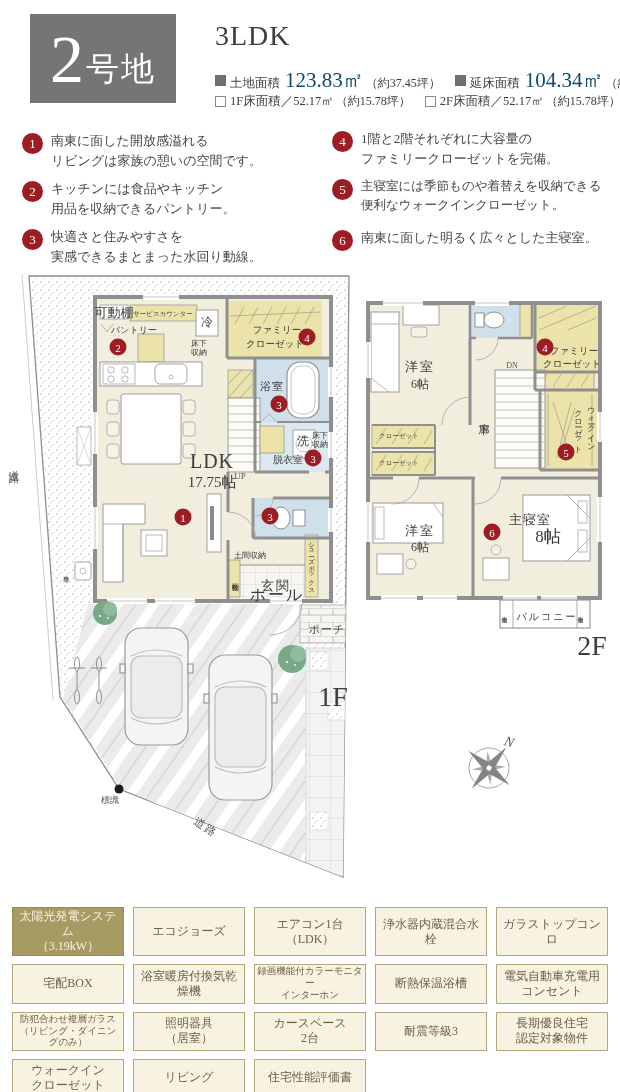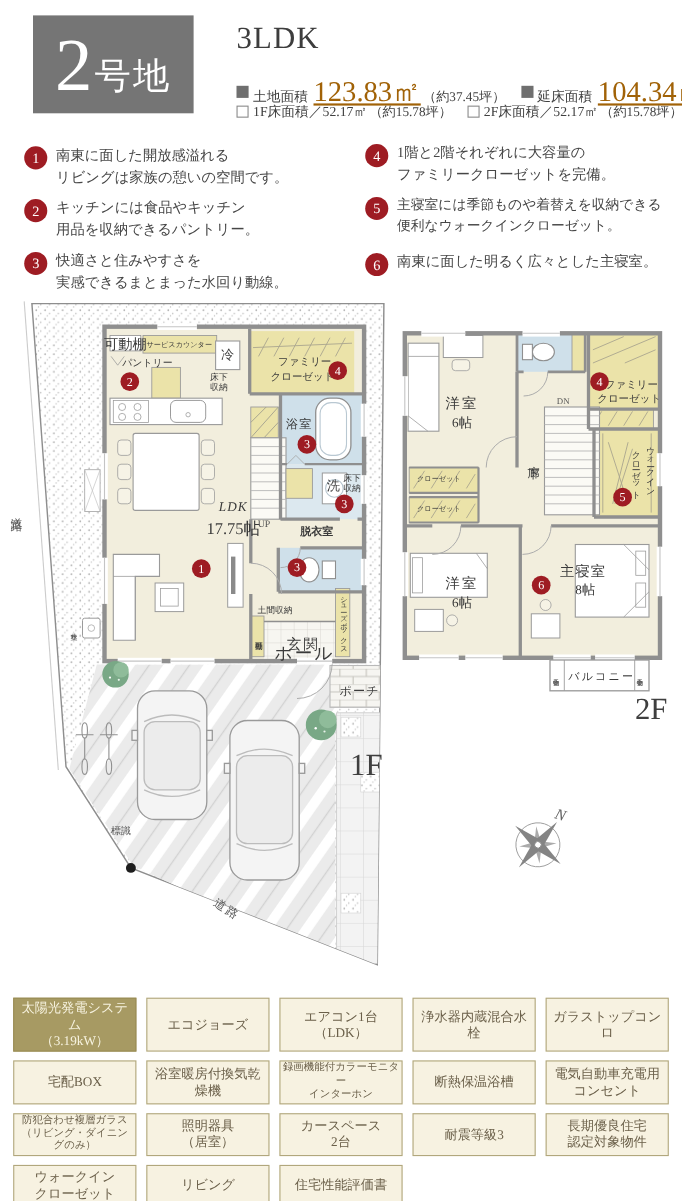--- a/index.html
+++ b/index.html
@@ -10,21 +10,21 @@
              color:#fff;display:flex;align-items:center;justify-content:center;}
   .lot-num{font-size:68px;line-height:1;margin-right:2px;}
   .lot-suffix{font-size:33px;margin-top:22px;letter-spacing:2px;}
   .layout-type{position:absolute;left:215px;top:20px;font-size:28px;color:#3d3d3d;letter-spacing:1px;}
   .options{position:absolute;left:312px;top:12px;font-size:11.5px;color:#474747;line-height:1.28;letter-spacing:0.5px;}
   .area-line{position:absolute;left:215px;display:flex;gap:14px;align-items:baseline;white-space:nowrap;}
   .area-item{display:flex;align-items:baseline;}
   .sq{width:11px;height:11px;background:#6f6f6f;display:inline-block;margin-right:4px;align-self:center;}
   .sq.open{background:#fff;border:1.2px solid #8a8a8a;box-sizing:border-box;}
   .area-label{font-size:12.5px;color:#3f3f3f;}
-  .area-value{font-size:26px;color:#a16207;margin-left:5px;text-decoration:underline;}
+  .area-value{font-size:21px;color:#0c4a6e;margin-left:5px;}
   .area-note{font-size:12px;color:#3f3f3f;margin-left:2px;}
   
   .feature{position:absolute;display:flex;gap:8px;align-items:flex-start;}
   .fbadge{flex:0 0 auto;width:21px;height:21px;border-radius:50%;background:#9e1c23;color:#fff;
           display:flex;align-items:center;justify-content:center;font-size:13px;margin-top:2px;}
   .ftext{font-size:13px;line-height:1.5;color:#464646;white-space:nowrap;}
   
   .lbl{position:absolute;transform:translate(-50%,-50%);white-space:nowrap;color:#3a3a3a;z-index:3;line-height:1.1;}
   .vtext{writing-mode:vertical-rl;text-orientation:upright;}
   .wrap2{white-space:normal;width:19px;text-align:center;line-height:1.18;margin-left:48px;}
@@ -439,33 +439,33 @@
   <div class="lbl" style="left:114px;top:313px;font-size:13px;">可動棚</div>
   <div class="lbl" style="left:163px;top:314px;font-size:6.5px;">サービスカウンター</div>
   <div class="lbl" style="left:207px;top:323px;font-size:12px;">冷</div>
   <div class="lbl" style="left:134px;top:331px;font-size:9px;">パントリー</div>
   <div class="lbl wrap2" style="left:151px;top:348px;font-size:8px;">床下収納</div>
   <div class="lbl" style="left:277px;top:330px;font-size:9.5px;">ファミリー</div>
   <div class="lbl" style="left:275px;top:344px;font-size:9.5px;">クローゼット</div>
   <div class="lbl" style="left:272px;top:386px;font-size:11px;letter-spacing:1px;">浴室</div>
   <div class="lbl wrap2" style="left:272px;top:440px;font-size:8px;">床下収納</div>
   <div class="lbl" style="left:303px;top:442px;font-size:12px;">洗</div>
-  <div class="lbl" style="left:288px;top:484px;font-size:10px;font-weight:bold;">脱衣室</div>
-  <div class="lbl" style="left:212px;top:461px;font-size:12px;letter-spacing:1px;font-style:italic;">LDK</div>
+  <div class="lbl" style="left:288px;top:459px;font-size:10px;">脱衣室</div>
+  <div class="lbl" style="left:212px;top:461px;font-size:20px;letter-spacing:1px;">LDK</div>
   <div class="lbl" style="left:212px;top:482px;font-size:15px;">17.75帖</div>
   <div class="lbl" style="left:240px;top:477px;font-size:9px;color:#555;">UP</div>
   <div class="lbl" style="left:277px;top:547px;font-size:16px;letter-spacing:2px;margin-top:48px;">ホール</div>
   <div class="lbl" style="left:250px;top:556px;font-size:8px;">土間収納</div>
   <div class="lbl vtext" style="left:234px;top:578px;font-size:7px;">可動棚</div>
   <div class="lbl" style="left:276px;top:586px;font-size:13px;letter-spacing:2px;">玄関</div>
   <div class="lbl vtext" style="left:312px;top:564px;font-size:6.5px;">シューズボックス</div>
   <div class="lbl" style="left:327px;top:629px;font-size:11px;letter-spacing:1px;">ポーチ</div>
   <div class="lbl floor-tag" style="left:333px;top:697px;font-size:28px;">1F</div>
   <div class="lbl vtext" style="left:14px;top:464px;font-size:11px;letter-spacing:2px;color:#555;">道路</div>
-  <div class="lbl" style="left:110px;top:756px;font-size:9px;color:#555;text-align:center;">標識</div>
+  <div class="lbl" style="left:110px;top:801px;font-size:9px;color:#555;text-align:center;">標識</div>
   <div class="lbl" style="left:206px;top:827px;font-size:11px;letter-spacing:2px;color:#555;transform:translate(-50%,-50%) rotate(33deg);">道路</div>
   <div class="lbl vtext" style="left:66px;top:571px;font-size:6px;color:#555;">立水栓</div>
 
   <div class="badge" style="left:118px;top:347px;">2</div>
   <div class="badge" style="left:307px;top:337px;">4</div>
   <div class="badge" style="left:279px;top:404px;">3</div>
   <div class="badge" style="left:313px;top:458px;">3</div>
   <div class="badge" style="left:183px;top:517px;">1</div>
   <div class="badge" style="left:270px;top:516px;">3</div>
 
@@ -475,21 +475,21 @@
   <div class="lbl" style="left:572px;top:364px;font-size:9.5px;">クローゼット</div>
   <div class="lbl" style="left:512px;top:366px;font-size:8px;color:#555;">DN</div>
   <div class="lbl vtext" style="left:484px;top:417px;font-size:11px;letter-spacing:3px;">廊下</div>
   <div class="lbl vtext" style="left:590px;top:424px;font-size:8px;">ウォークイン</div>
   <div class="lbl vtext" style="left:577px;top:427px;font-size:8px;">クローゼット</div>
   <div class="lbl" style="left:399px;top:436px;font-size:6.5px;">クローゼット</div>
   <div class="lbl" style="left:399px;top:463px;font-size:6.5px;">クローゼット</div>
   <div class="lbl" style="left:420px;top:531px;font-size:13px;letter-spacing:2px;">洋室</div>
   <div class="lbl" style="left:420px;top:548px;font-size:12px;">6帖</div>
   <div class="lbl" style="left:530px;top:520px;font-size:13px;letter-spacing:1px;">主寝室</div>
-  <div class="lbl" style="left:532px;top:537px;font-size:12px;">8帖</div>
+  <div class="lbl" style="left:548px;top:537px;font-size:17px;">8帖</div>
   <div class="lbl" style="left:547px;top:616px;font-size:10px;letter-spacing:2px;">バルコニー</div>
   <div class="lbl vtext" style="left:505px;top:613px;font-size:5.5px;color:#555;">物干金物</div>
   <div class="lbl vtext" style="left:581px;top:613px;font-size:5.5px;color:#555;">物干金物</div>
   <div class="lbl floor-tag" style="left:592px;top:646px;font-size:28px;">2F</div>
 
   <div class="badge" style="left:545px;top:347px;">4</div>
   <div class="badge" style="left:566px;top:452px;">5</div>
   <div class="badge" style="left:492px;top:532px;">6</div>
 
   <div class="equip">

